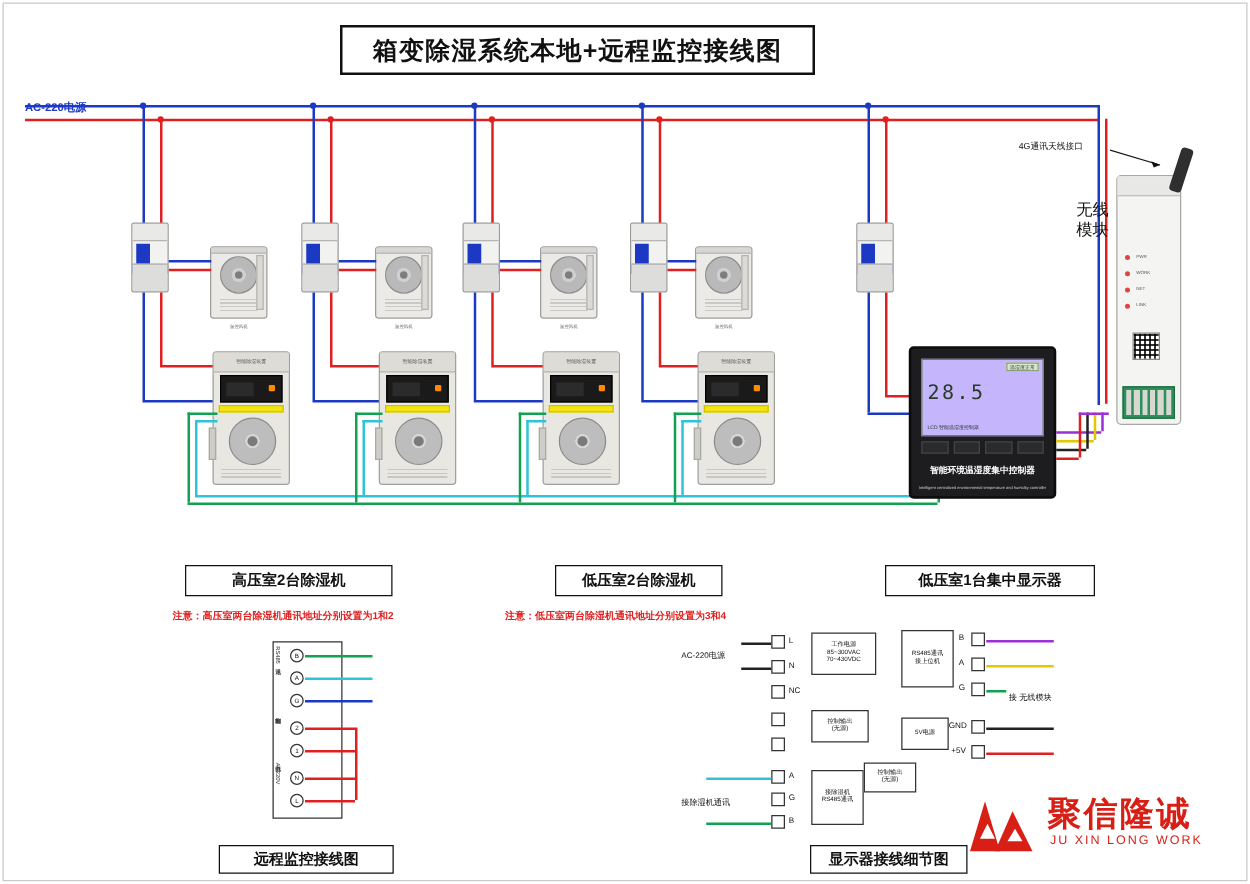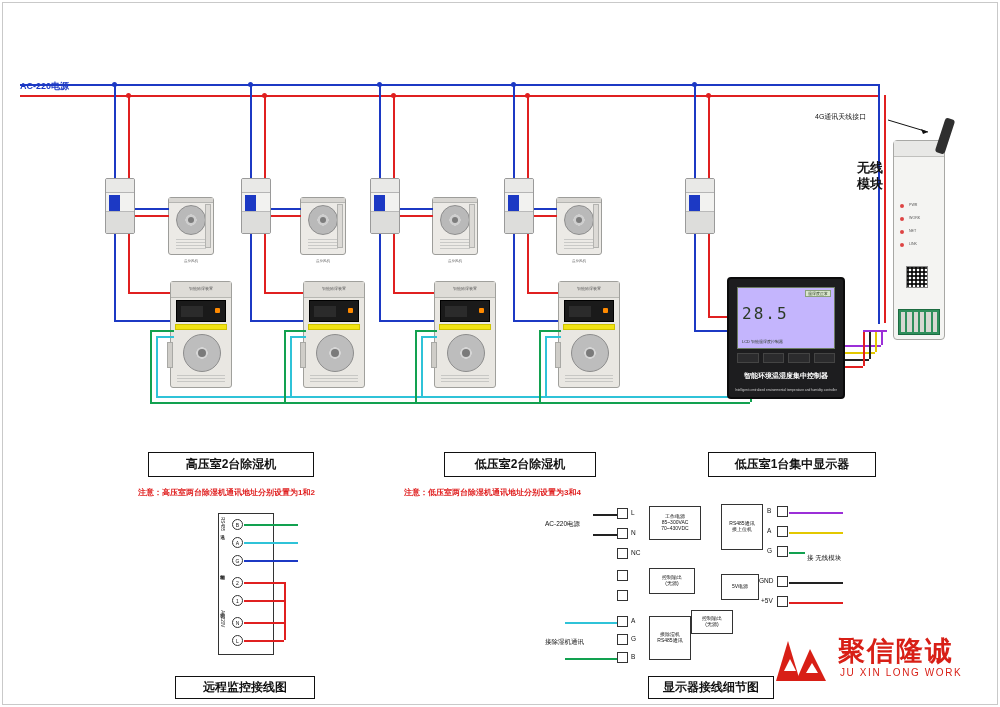--- a/index.html
+++ b/index.html
@@ -128,22 +128,22 @@
       repeating-linear-gradient(to bottom,#333 0 2px,#fff 2px 4px);
     background-blend-mode:multiply; border:1px solid #888; }
   .wireless .term { position:absolute; left:4px; right:4px; bottom:4px; height:26px; background:#2f8f5b; border:1px solid #1c6b41;
     display:flex; gap:2px; padding:2px;}
   .wireless .term i { flex:1; background:#d8d8d2; }
   .antenna { position:absolute; left:940px; top:118px; width:10px; height:36px; background:#2f2f2f; border-radius:3px; transform:rotate(18deg); }
   .antenna-label { position:absolute; left:815px; top:112px; font-size:7px; color:#111; }
   .antenna-arrow { position:absolute; left:888px; top:118px; width:48px; height:18px; }
 
   .wireless-title {
-    position:absolute; left:857px; top:160px; width:30px; text-align:left;
-    font-size:13px; font-weight:bold; line-height:1.25;
+    position:absolute; left:857px; top:160px; width:30px; text-align:right;
+    font-size:13px; font-weight:normal; line-height:1.25;
   }
 
   
   .cap-box {
     position:absolute; border:1.5px solid #111; background:#fff;
     display:flex; align-items:center; justify-content:center;
     font-size:12px; font-weight:bold; padding:4px 4px;
   }
   .note { position:absolute; font-size:8px; color:#e02020; font-weight:bold; }
 
@@ -166,20 +166,21 @@
   .logo .mark { position:absolute; left:0; top:6px; width:56px; height:46px; }
   .logo .cn { position:absolute; left:64px; top:2px; font-size:27px; font-weight:bold; color:#d81f16; letter-spacing:2px; }
   .logo .en { position:absolute; left:66px; top:36px; font-size:10px; color:#d81f16; letter-spacing:1.6px; }
 </style>
 </head>
 <body>
 
 <div class="page">
   <div class="frame"></div>
 
+  <div class="title-box">箱变除湿系统本地+远程监控接线图</div>
 
   <div class="ac-label">AC-220电源</div>
 
   <div class="hline blue" style="left:20px; top:84px; width:860px;"></div>
 
   <div class="hline red" style="left:20px; top:95px; width:860px;"></div>
 
   <div class="vline blue" style="left:114px; top:84px; height:96px;"></div>
   <div class="vline blue" style="left:250px; top:84px; height:96px;"></div>
   <div class="vline blue" style="left:379px; top:84px; height:96px;"></div>
@@ -425,21 +426,21 @@
   </div>
   <div class="antenna"></div>
   <div class="antenna-label">4G通讯天线接口</div>
   <svg class="antenna-arrow" viewBox="0 0 48 18">
     <line x1="0" y1="2" x2="40" y2="14" stroke="#111" stroke-width="1"></line>
     <polygon points="40,14 33,11 35,16" fill="#111"></polygon>
   </svg>
   <div class="wireless-title">无线模块</div>
 
   <div class="cap-box" style="left:148px; top:452px; width:166px; height:25px;">高压室2台除湿机</div>
-  <div class="cap-box" style="left:444px; top:452px; width:152px; height:25px;">低压室2台除湿机</div>
+  <div class="cap-box" style="left:444px; top:452px; width:134px; height:25px;">低压室2台除湿机</div>
   <div class="cap-box" style="left:708px; top:452px; width:168px; height:25px;">低压室1台集中显示器</div>
 
   <div class="note" style="left:138px; top:487px;">注意：高压室两台除湿机通讯地址分别设置为1和2</div>
   <div class="note" style="left:404px; top:487px;">注意：低压室两台除湿机通讯地址分别设置为3和4</div>
 
   <div class="detail-left">
     <div class="dl-box"></div>
 
     <div class="term-circle" style="left:32px; top:14px;">B</div>
     <div class="term-circle" style="left:32px; top:32px;">A</div>

